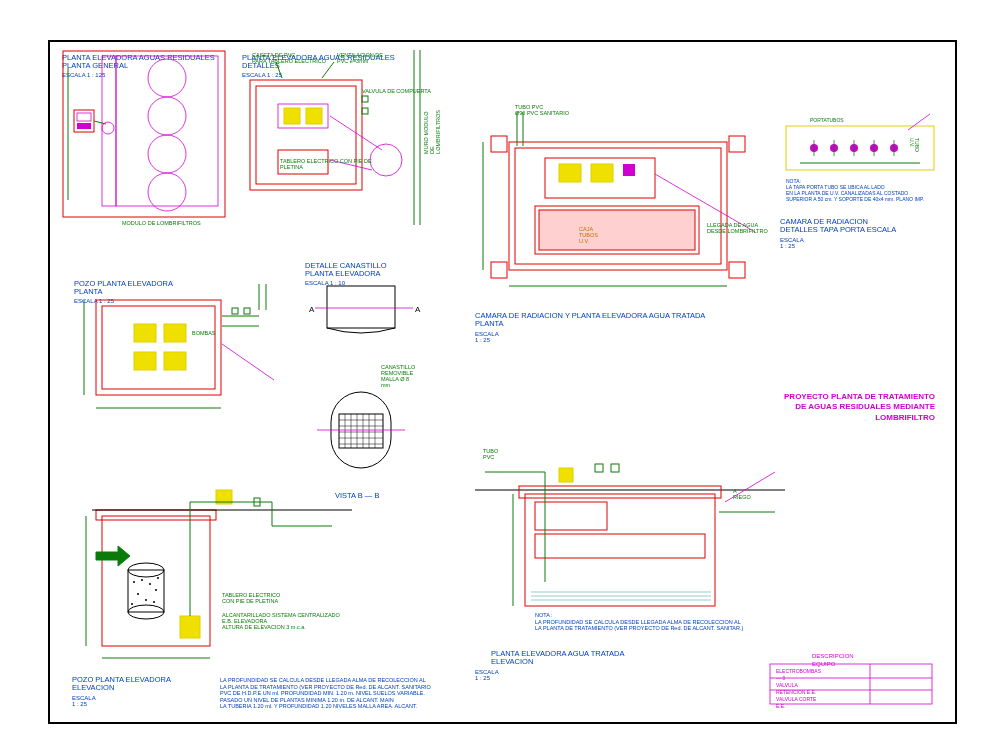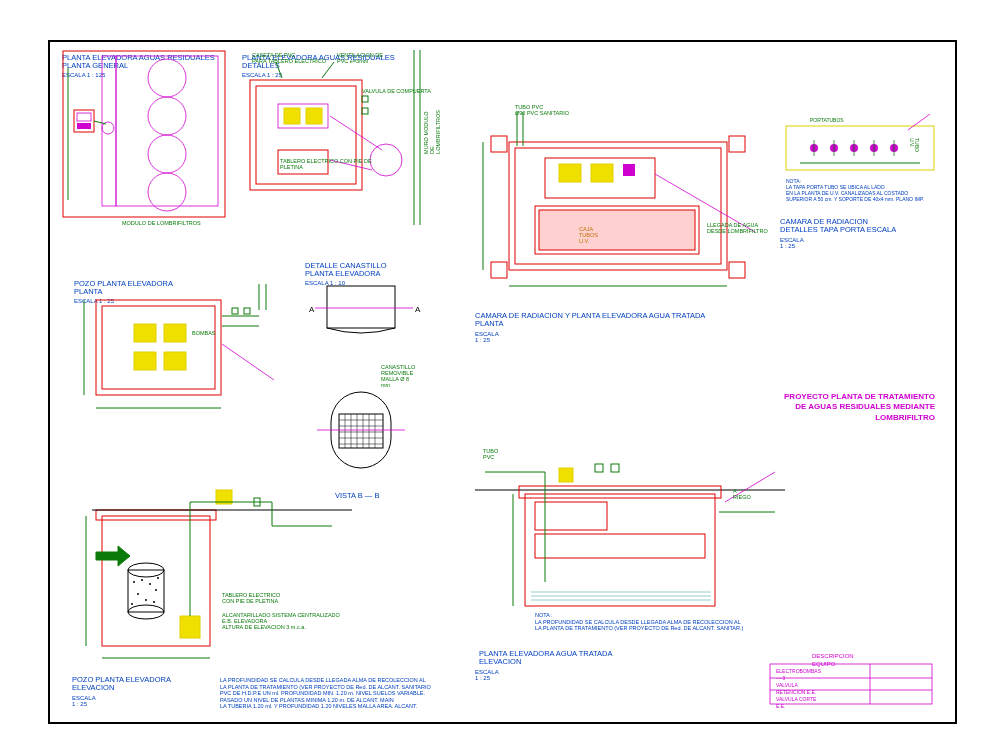--- a/index.html
+++ b/index.html
@@ -309,21 +309,21 @@
       <line x1="250" y1="60" x2="300" y2="30" class="mag"></line>
       <rect x="120" y="22" width="8" height="8" class="green"></rect>
       <rect x="136" y="22" width="8" height="8" class="green"></rect>
 
       <line x1="38" y1="52" x2="38" y2="164" class="green"></line>
     </svg>
     <div class="anno" style="position:absolute; left:8px; top:6px;">TUBO PVC</div>
     <div class="anno" style="position:absolute; left:258px; top:46px;">A RIEGO</div>
     <div class="note" style="position:absolute; left:60px; top:170px; white-space:pre-line; width:260px;"><span>NOTA :</span><br><span>LA PROFUNDIDAD SE CALCULA DESDE LLEGADA ALMA DE RECOLECCION AL
 LA PLANTA DE TRATAMIENTO (VER PROYECTO DE Red. DE ALCANT. SANITAR.)</span></div>
-    <div class="title" style="position:absolute; left:4px; top:208px; white-space:pre;">PLANTA ELEVADORA AGUA TRATADA
+    <div class="title" style="position:absolute; left:16px; top:208px; white-space:pre;">PLANTA ELEVADORA AGUA TRATADA
 ELEVACION</div>
     <div class="scale" style="position:absolute; left:0; top:226px;">ESCALA 1 : 25</div>
   </div>
 
   <div class="view" style="left:730px; top:66px;">
     <svg width="160" height="100">
       <rect x="6" y="18" width="148" height="44" class="yel"></rect>
 
       <g class="fillmag">
         <circle cx="34" cy="40" r="4"></circle>

